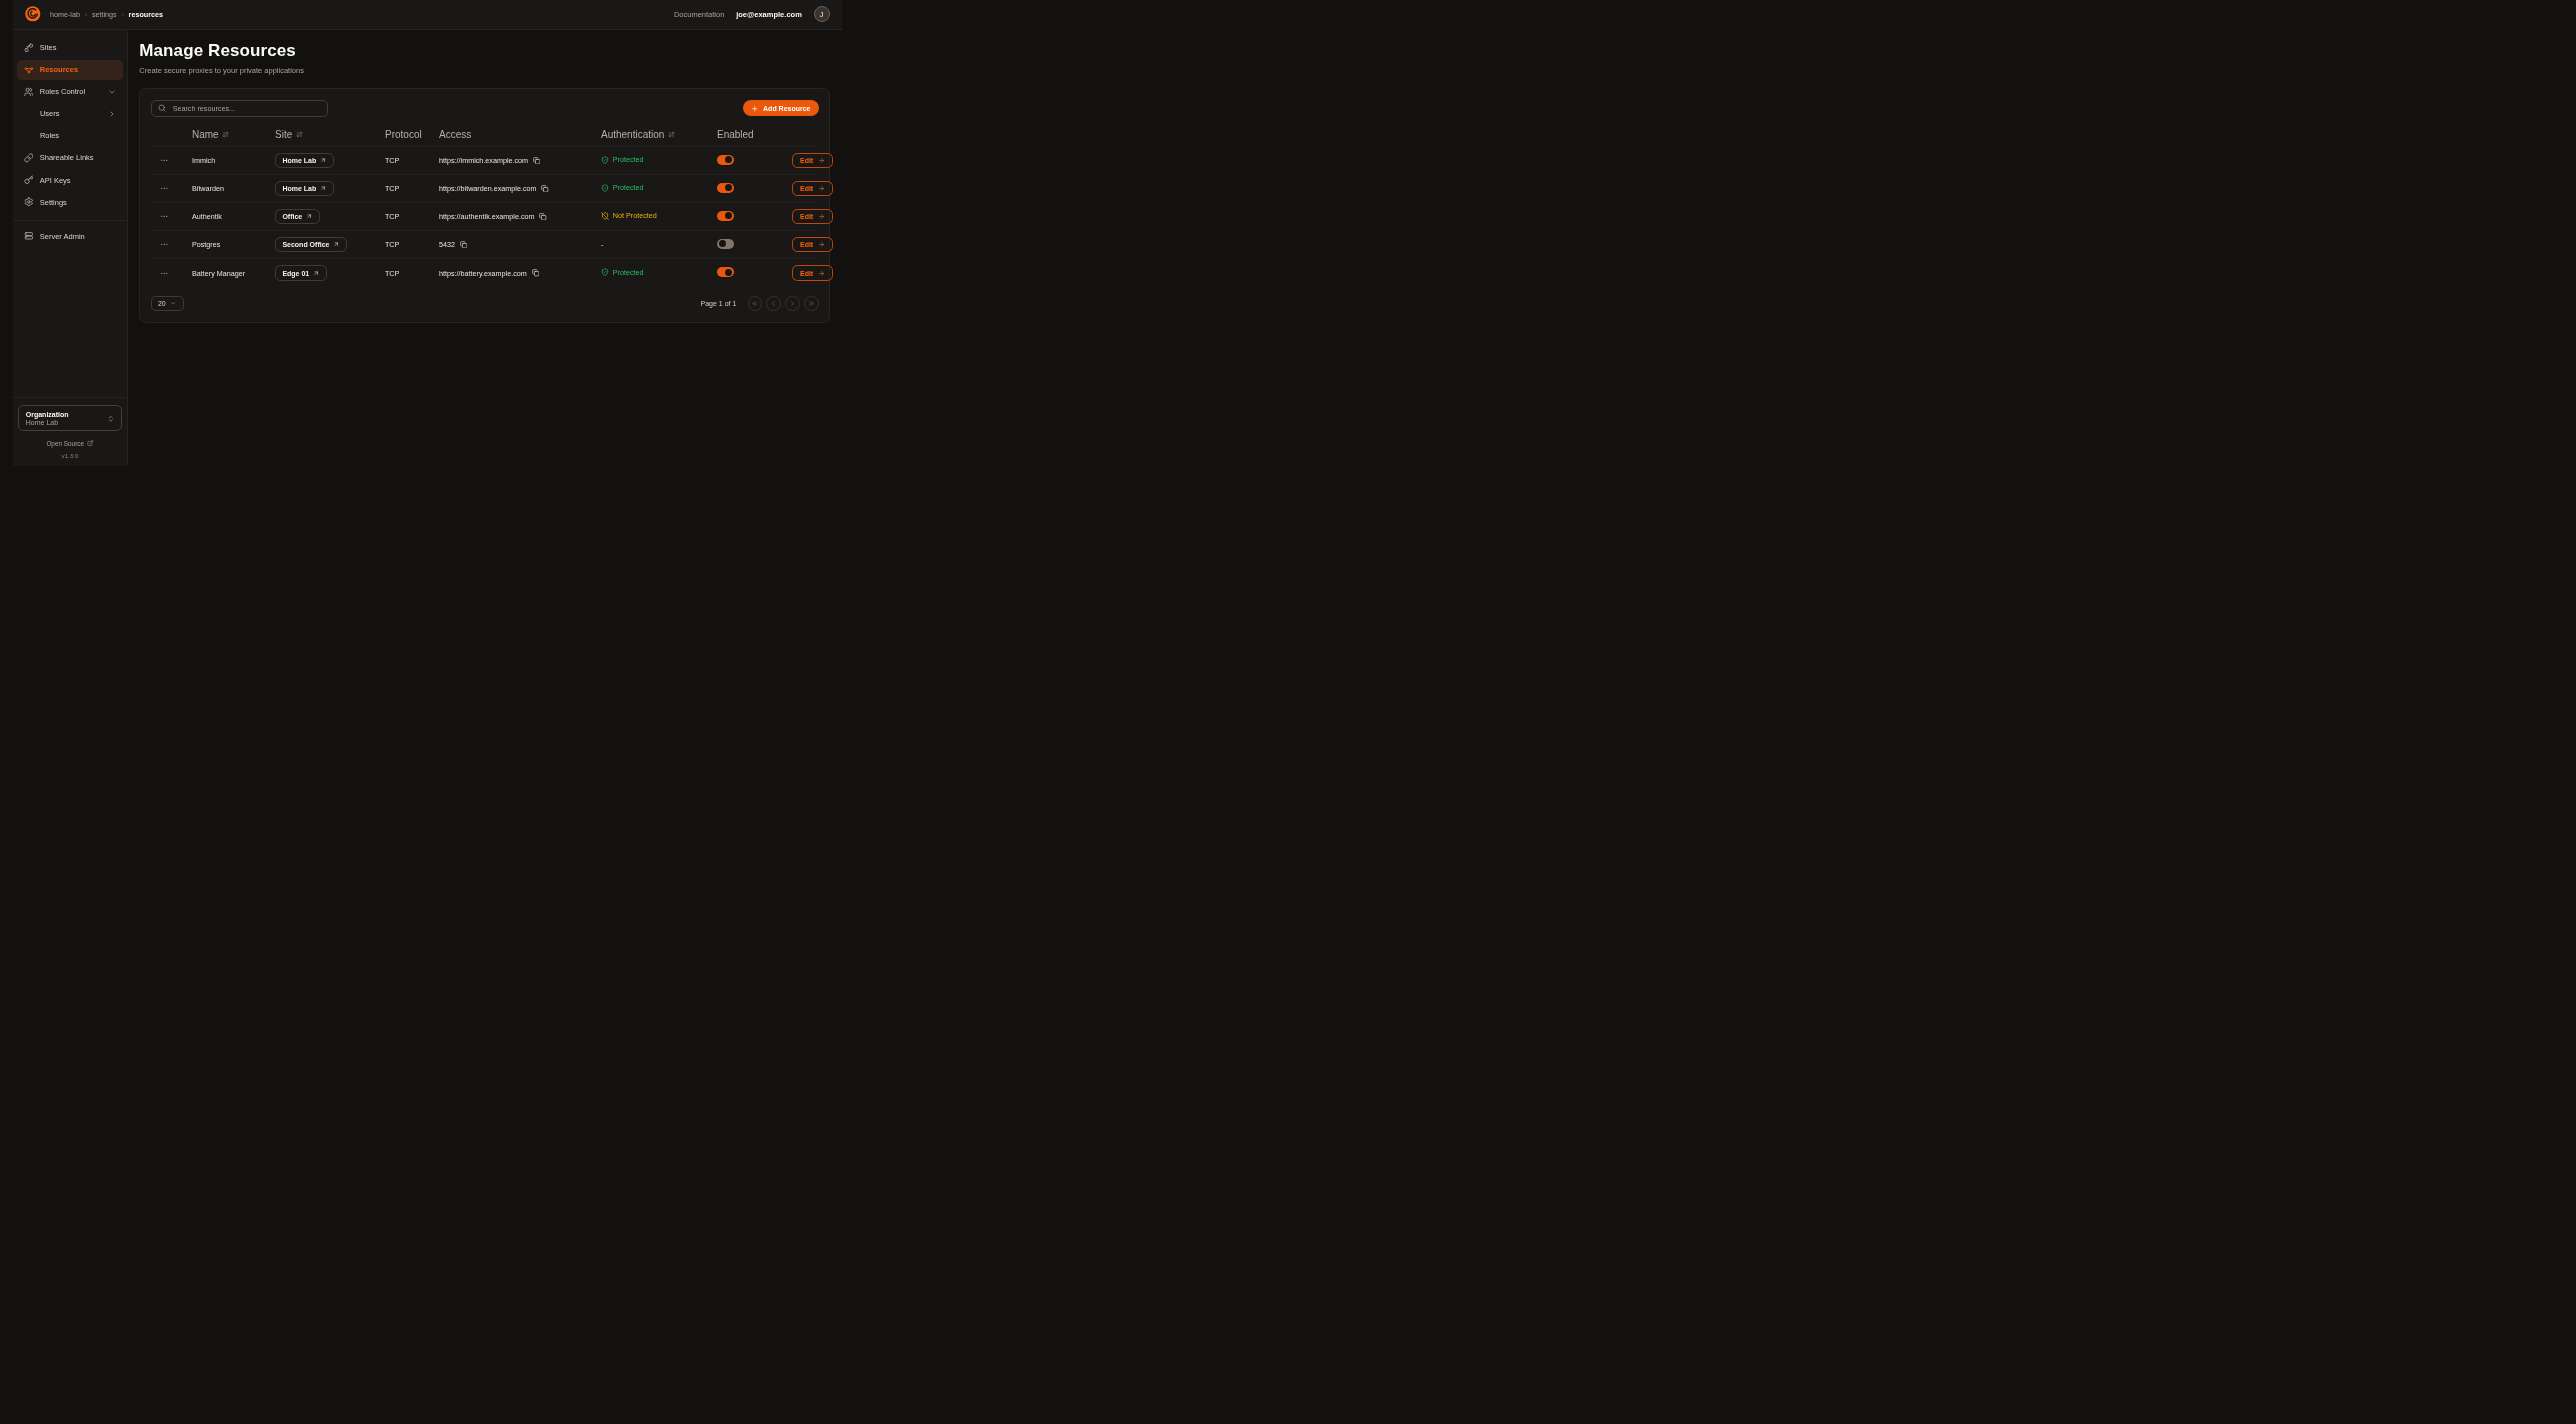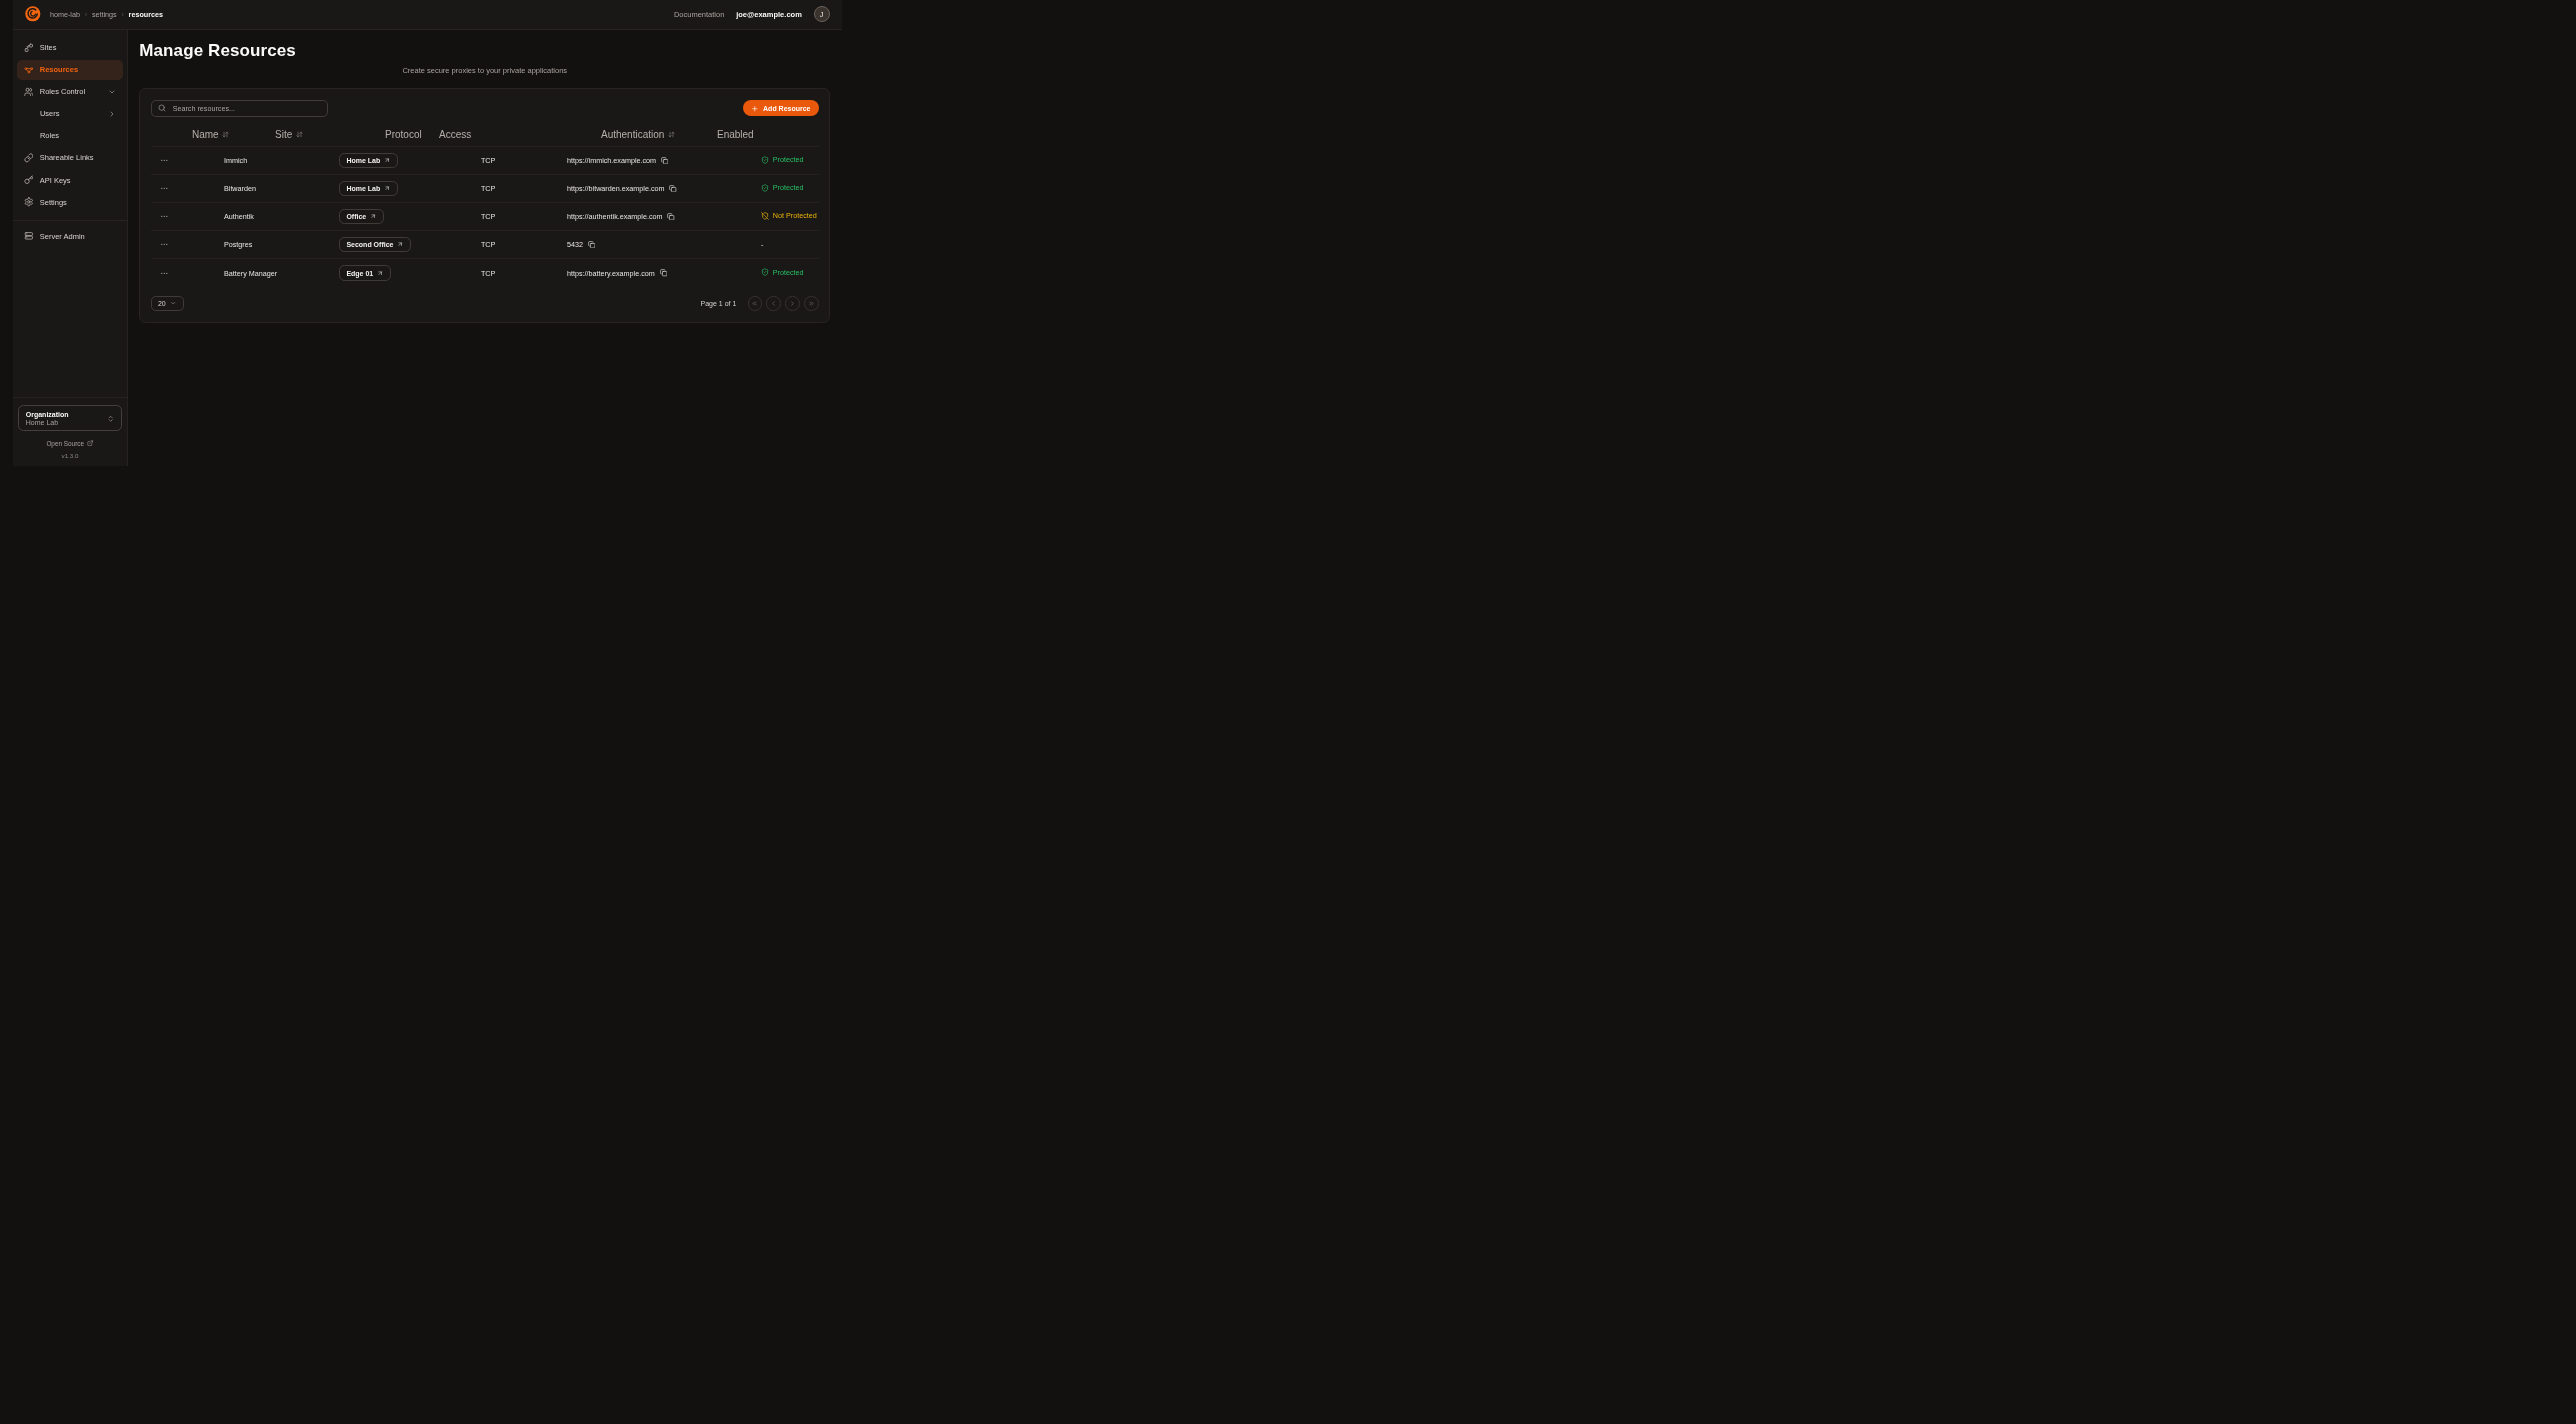--- a/index.html
+++ b/index.html
@@ -34,37 +34,37 @@
   .org-text{display:flex;flex-direction:column;gap:1.1px;}
   .org-label{font-size:7px;font-weight:700;color:#fafaf9;}
   .org-value{font-size:7px;color:#a8a29e;}
   .org-box .tail{margin-left:auto;color:#a8a29e;display:flex;}
   .open-source{margin-top:8.6px;display:flex;align-items:center;justify-content:center;gap:3.2px;font-size:6.4px;color:#a8a29e;cursor:pointer;}
   .version{margin-top:4.8px;text-align:center;font-size:6.2px;color:#8a857f;}
 
   
   .main{flex:1;min-width:0;padding:11.8px 11.8px 0 11.3px;overflow:hidden;}
   .page-title{font-size:17px;font-weight:700;color:#fafaf9;letter-spacing:0.1px;}
-  .page-sub{margin-top:4.8px;font-size:7.5px;color:#a8a29e;text-align:center;}
+  .page-sub{margin-top:4.8px;font-size:7.5px;color:#a8a29e;}
   .card{margin-top:13.4px;background:#1a1817;border:0.5px solid #282421;border-radius:6.4px;padding:10.7px;}
 
   .toolbar{display:flex;align-items:center;}
   .search{display:flex;align-items:center;gap:4.8px;width:177px;height:16.6px;border:0.5px solid #413c37;border-radius:4.8px;padding:0 5.9px;color:#a8a29e;}
   .search input{flex:1;background:transparent;border:0;outline:0;color:#e7e5e4;font-size:7.2px;font-family:inherit;}
   .search input::placeholder{color:#a8a29e;}
   .add-btn{margin-left:auto;display:flex;align-items:center;gap:4.3px;height:16px;padding:0 8px;background:#ea580c;border:0;border-radius:536px;color:#fff;font-size:7px;font-weight:700;font-family:inherit;cursor:pointer;}
 
   
   .table{margin-top:5.4px;}
   .thead,.trow{display:grid;grid-template-columns:41px 83px 110px 54px 162px 116px 75px 1fr;align-items:center;}
   .thead{height:25px;border-bottom:0.5px solid #242120;font-size:10px;color:#b5b0aa;}
   .th{display:flex;align-items:center;gap:3.8px;cursor:pointer;}
   .th.static{cursor:default;}
   .th .ic{color:#8f8983;}
-  .trow{height:28px;border-bottom:0.5px solid #242120;font-size:7.2px;gap:32px;}
+  .trow{height:28px;border-bottom:0.5px solid #242120;font-size:7.2px;}
   .trow:last-child{border-bottom:0;}
   .menu-btn{background:none;border:0;color:#d6d3d1;cursor:pointer;padding:0 0 0 8.6px;display:flex;width:21.5px;}
   .site-pill{display:inline-flex;align-items:center;gap:3.8px;padding:3.2px 6.4px;border:0.5px solid #403b37;border-radius:5.4px;background:transparent;color:#f5f3f0;font-size:7px;font-weight:600;font-family:inherit;cursor:pointer;}
   .site-pill .ic{color:#e7e5e4;}
   .access-cell{display:flex;align-items:center;gap:4.8px;}
   .copy-btn{background:none;border:0;color:#e7e5e4;cursor:pointer;display:flex;padding:0;}
   .badge{display:inline-flex;align-items:center;gap:3.8px;font-size:7.2px;}
   .badge .ic{display:none;}
   .badge[data-state="protected"]{color:#27c064;}
   .badge[data-state="protected"] .shield-check{display:block;}

